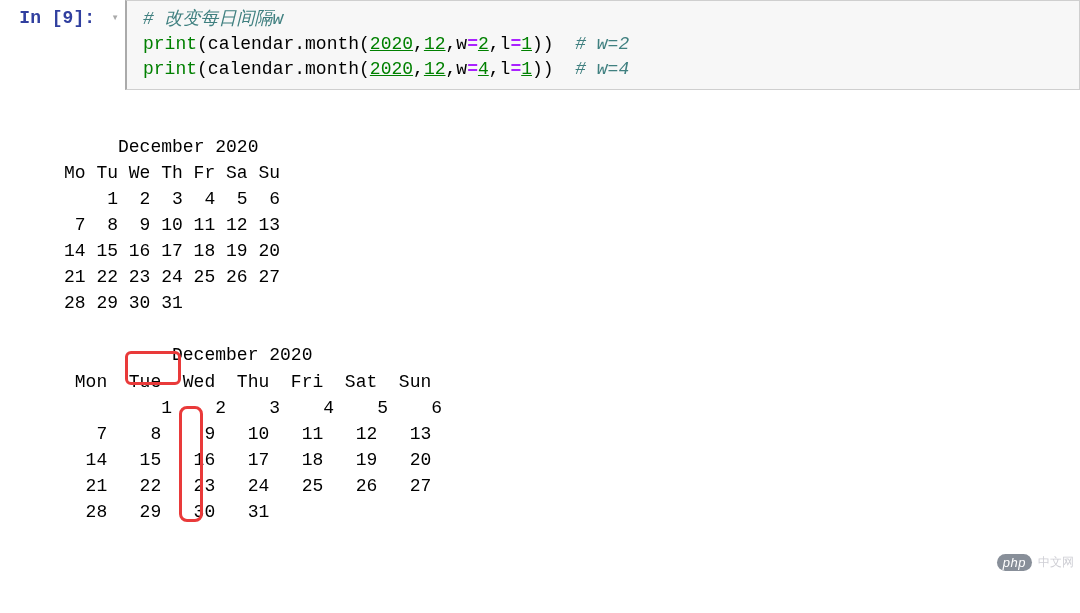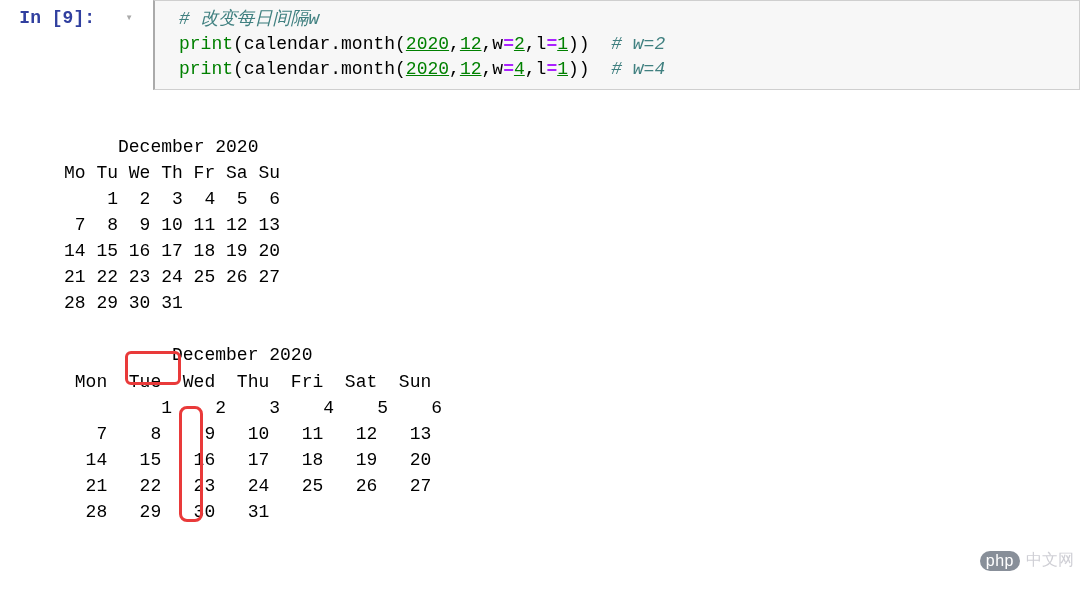--- a/index.html
+++ b/index.html
@@ -1,19 +1,18 @@
 <!DOCTYPE html>
 <html><head>
   <meta charset="utf-8">
   <style>
     * {
       margin: 0;
       padding: 0;
       box-sizing: border-box;
-      gap: 14px;
     }
     body {
       font-family: "Menlo", "Monaco", "Courier New", monospace;
       font-size: 18px;
       background: #ffffff;
       color: #000000;
       padding: 0;
       width: 1080px;
       position: relative;
     }
@@ -39,21 +38,21 @@
       color: #aaa;
       font-size: 12px;
       flex-shrink: 0;
       text-align: center;
     }
     .input-area {
       flex: 1;
       background: #f7f7f7;
       border: 1px solid #cfcfcf;
       border-left: 2px solid #aaa;
-      padding: 6px 24px;
+      padding: 6px 16px;
       line-height: 1.4;
     }
     .code-line {
       white-space: pre;
       font-family: "Menlo", "Monaco", "Courier New", monospace;
     }
     .c-comment { color: #408080; font-style: italic; }
     .c-builtin { color: #008000; }
     .c-punct { color: #000000; }
     .c-number { color: #008000; text-decoration: underline; }
@@ -94,25 +93,26 @@
       display: flex;
       align-items: center;
       gap: 6px;
       font-family: Arial, sans-serif;
     }
     .watermark-badge {
       background: #888f99;
       color: #fff;
       padding: 1px 6px;
       border-radius: 10px;
-      font-size: 16px;
+      font-size: 13px;
+      font-style: italic;
       letter-spacing: 0.5px;
     }
     .watermark-text {
-      font-size: 16px;
+      font-size: 12px;
       color: #cfcfd5;
     }
   </style>
 </head>
 <body>
 
 <div class="cell">
   <div class="prompt">
     <span>In [</span><span class="prompt-num">9</span><span>]:</span>
   </div>

